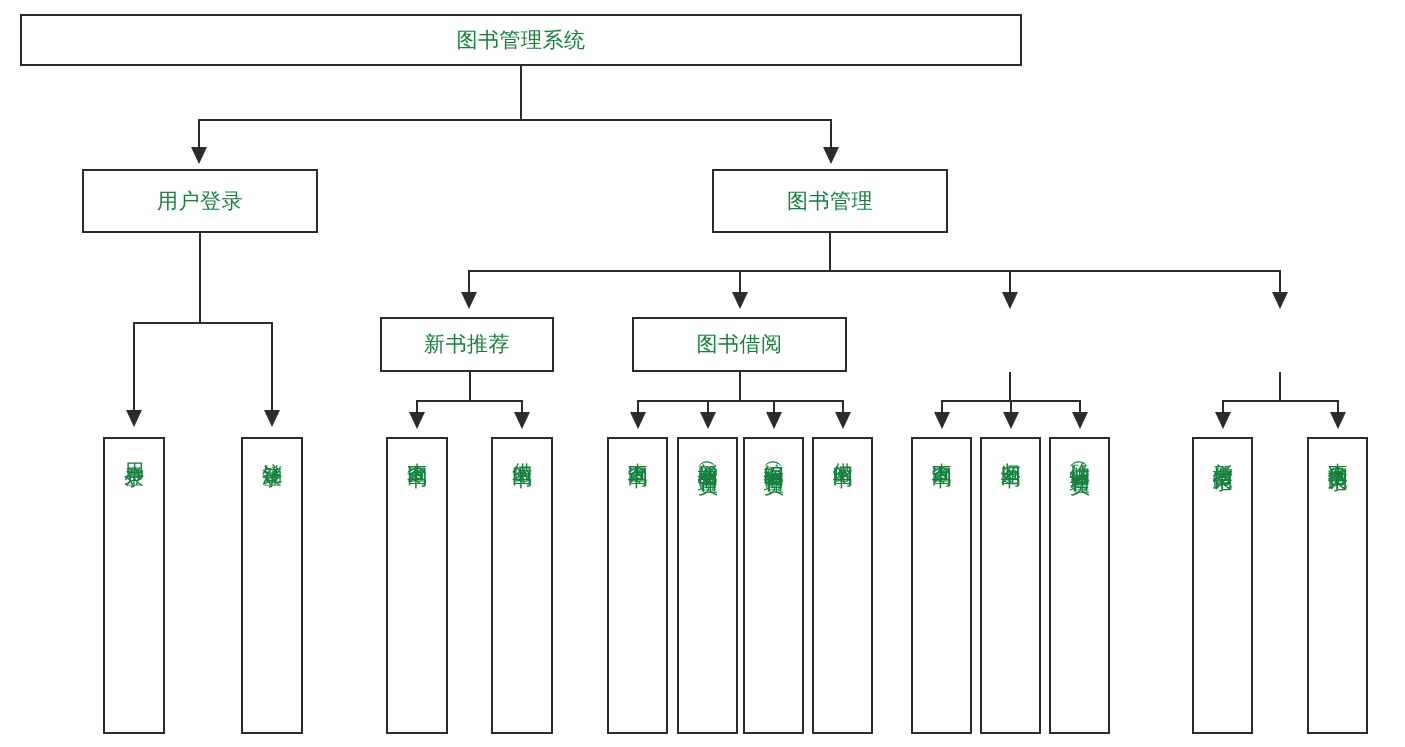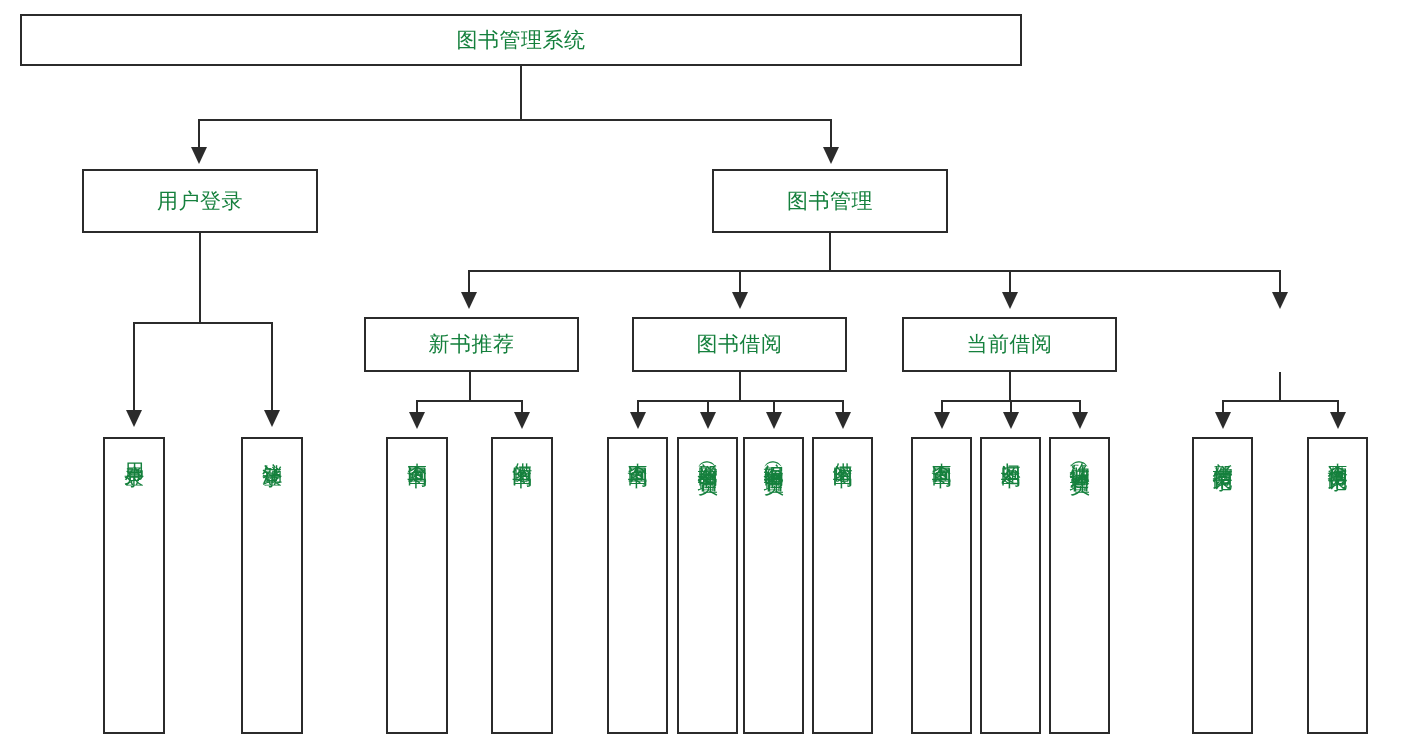--- a/index.html
+++ b/index.html
@@ -131,31 +131,28 @@
 
   <div class="vline" style="left:739px; top:270px; height:22px;"></div>
   <div class="arrow" style="left:732px; top:292px;"></div>
 
   <div class="vline" style="left:1009px; top:270px; height:22px;"></div>
   <div class="arrow" style="left:1002px; top:292px;"></div>
 
   <div class="vline" style="left:1279px; top:270px; height:22px;"></div>
   <div class="arrow" style="left:1272px; top:292px;"></div>
 
-  <div class="node horiz" style="left:364px; top:317px; width:215px; height:55px;">
+  <div class="node horiz" style="left:380px; top:317px; width:174px; height:55px;">
     <span class="label">新书推荐</span>
   </div>
 
   <div class="node horiz" style="left:632px; top:317px; width:215px; height:55px;">
     <span class="label">图书借阅</span>
   </div>
 
-  <div class="node horiz" style="left:902px; top:317px; width:215px; height:55px;">
-    <span class="label">当前借阅</span>
-  </div>
 
 
   <div class="vline" style="left:469px; top:372px; height:29px;"></div>
   <div class="hline" style="left:416px; top:400px; width:106px;"></div>
   <div class="vline" style="left:416px; top:400px; height:12px;"></div>
   <div class="arrow" style="left:409px; top:412px;"></div>
   <div class="vline" style="left:521px; top:400px; height:12px;"></div>
   <div class="arrow" style="left:514px; top:412px;"></div>
 
   <div class="vline" style="left:739px; top:372px; height:29px;"></div>

